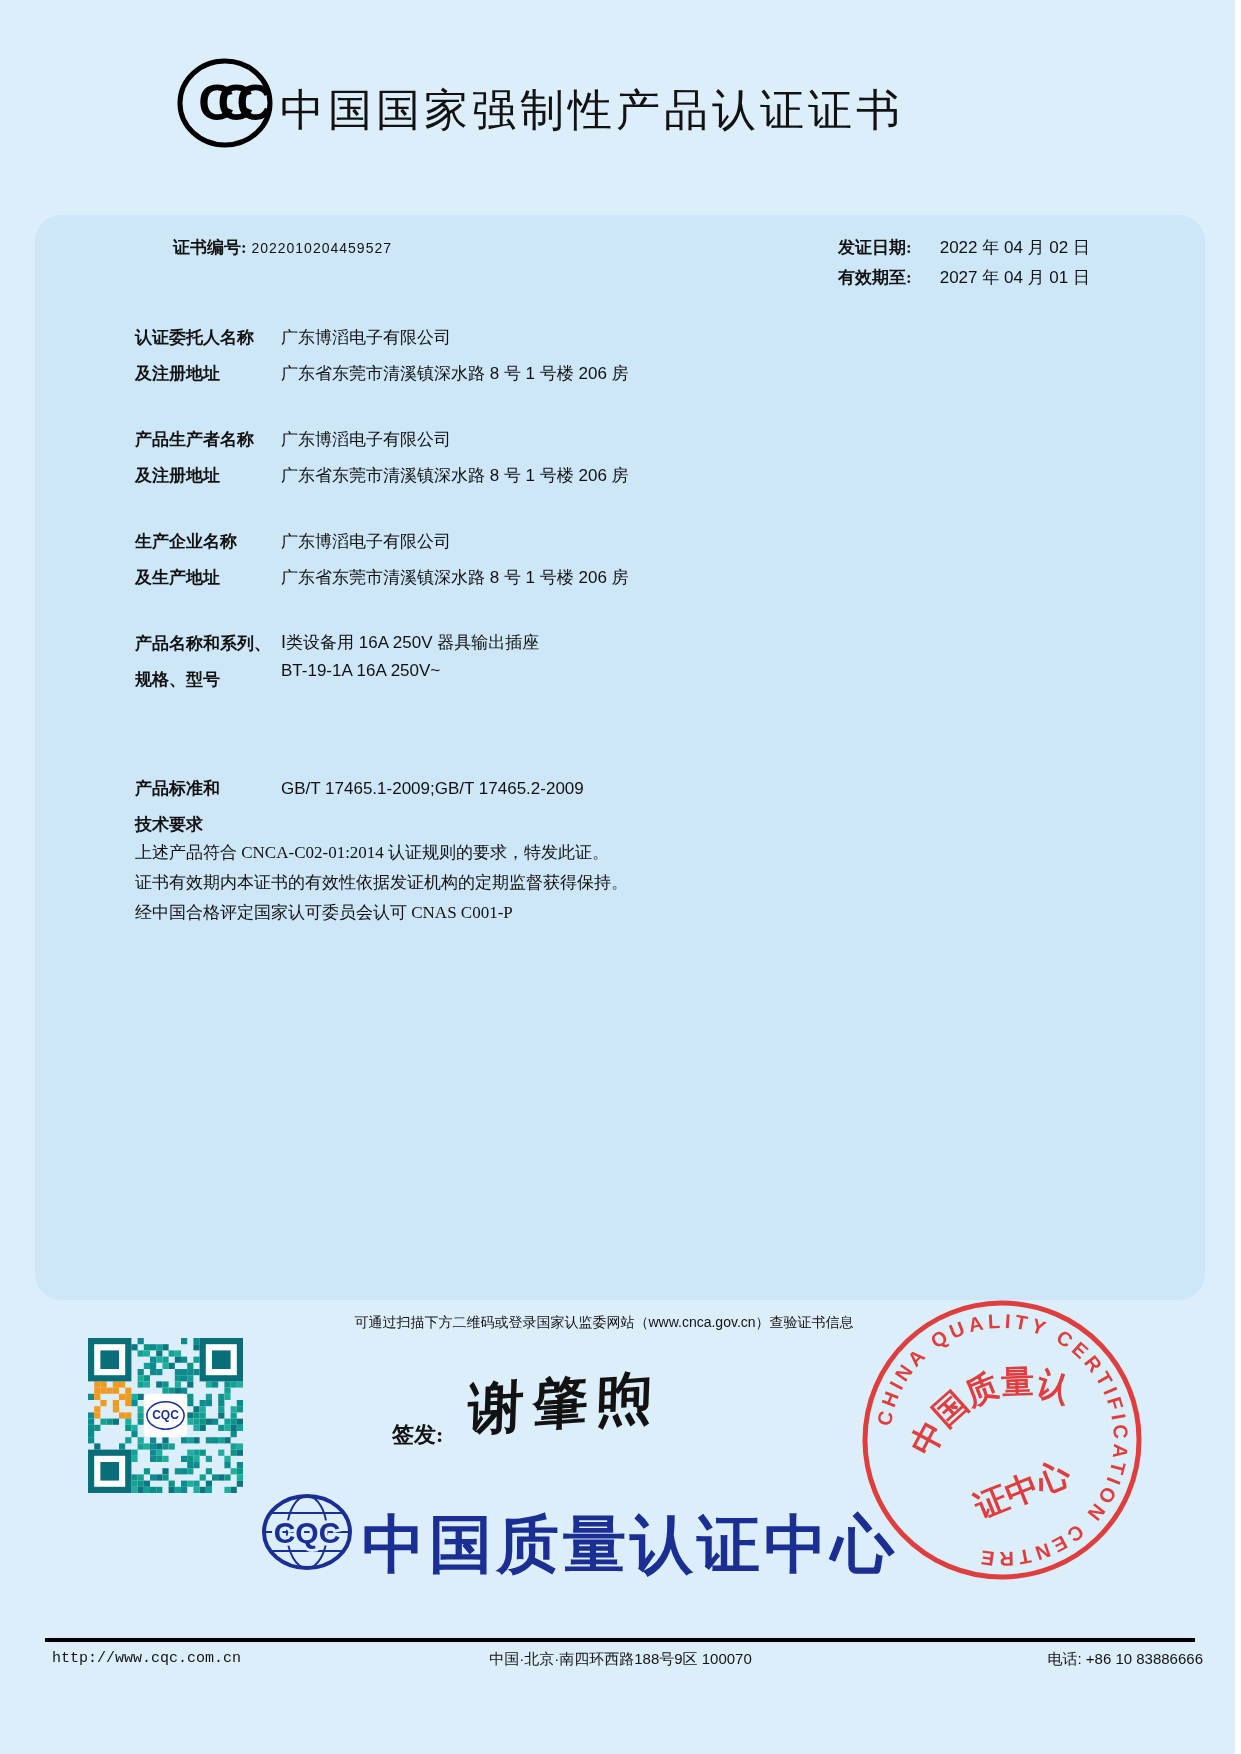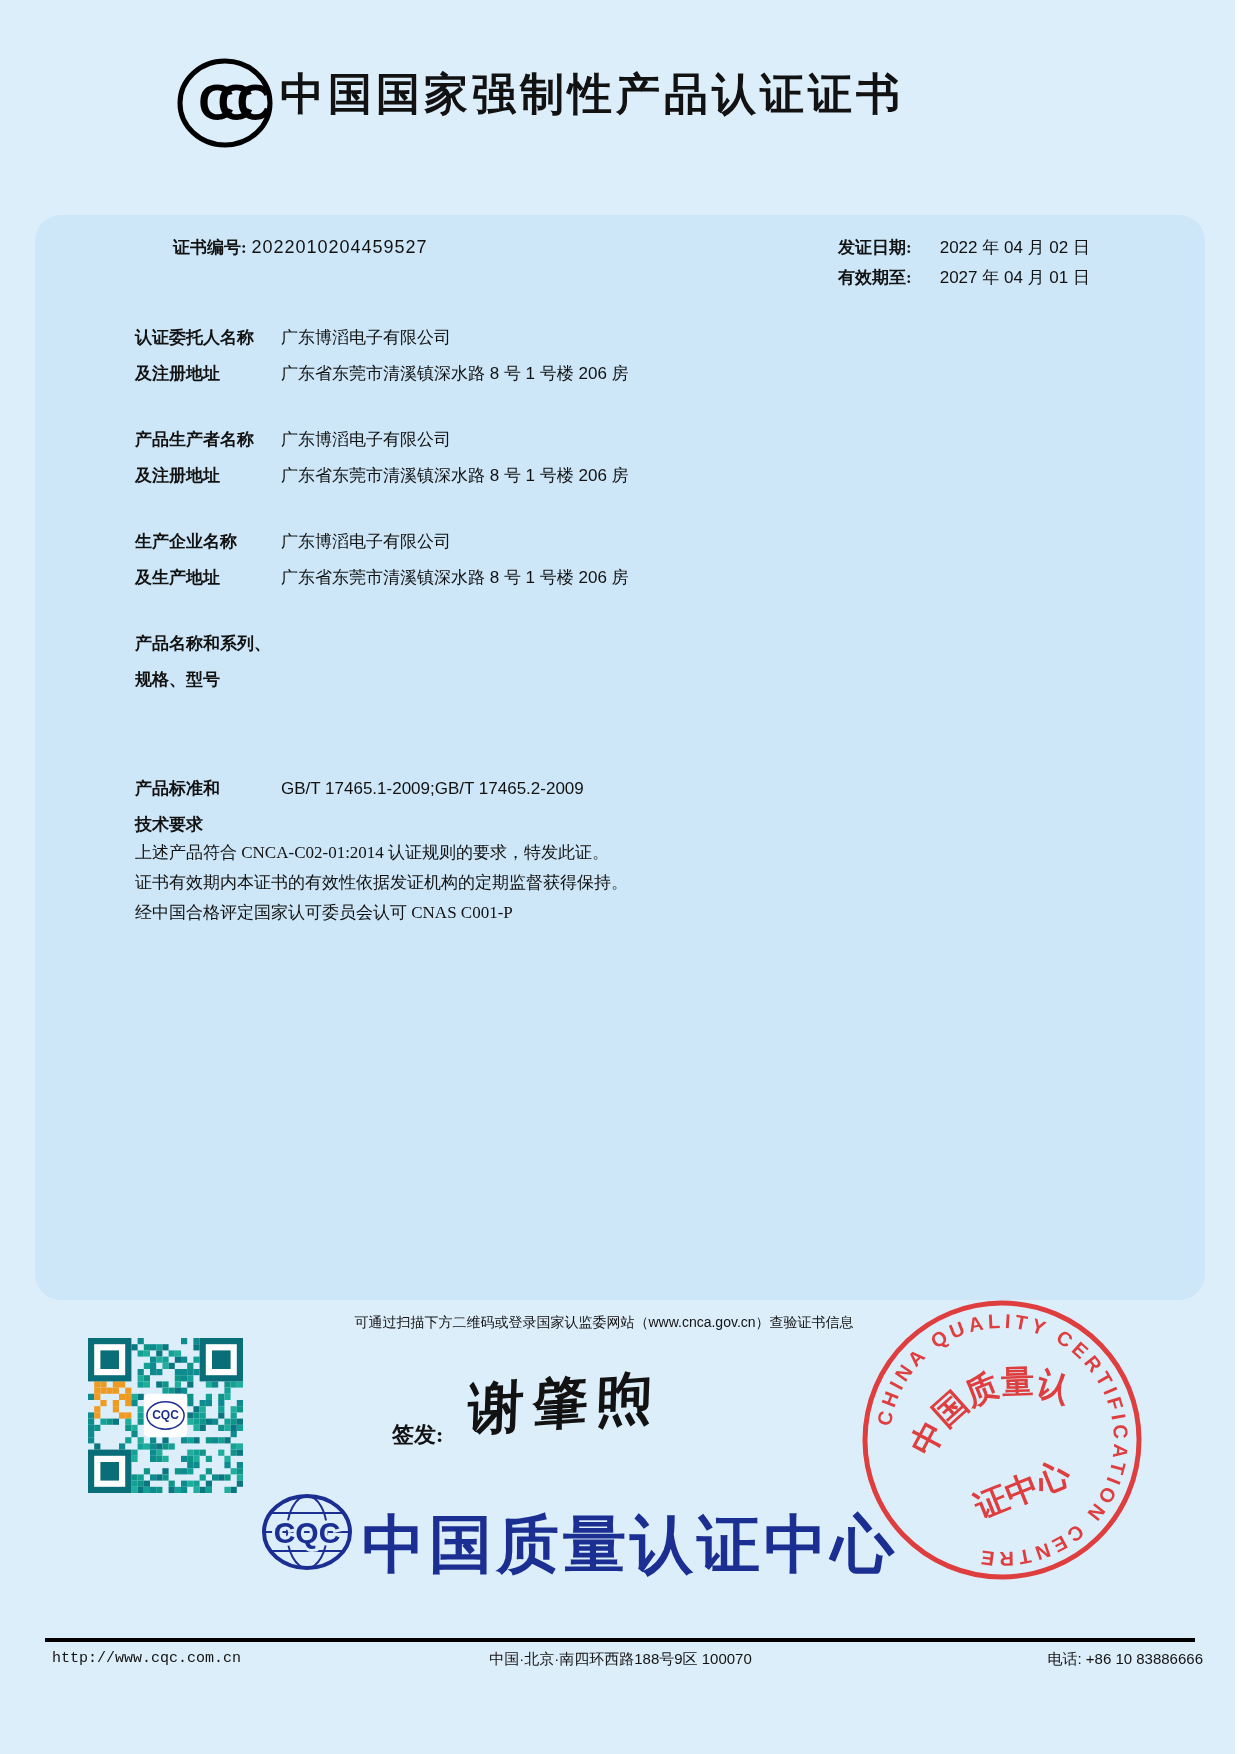--- a/index.html
+++ b/index.html
@@ -11,28 +11,28 @@
   }
   .panel {
     position:absolute; left:35px; top:215px; width:1170px; height:1085px;
     background:#cde7f8; border-radius:26px;
   }
   .abs { position:absolute; }
 
   
   .ccc-logo { left:175px; top:56px; }
   .page-title {
-    left:280px; top:65px; font-size:44px; font-weight:bold;
+    left:280px; top:81px; font-size:44px; font-weight:normal;
     letter-spacing:4px; white-space:nowrap;
   }
 
   
   .serif-label { font-family:"Liberation Serif","DejaVu Serif",serif; font-weight:bold; }
   .cert-row { left:173px; top:236px; font-size:17px; white-space:nowrap; }
-  .cert-row .val { font-size:18px; letter-spacing:1px; }
+  .cert-row .val { font-size:14px; letter-spacing:1px; }
   .dates { left:838px; top:236px; font-size:17px; }
   .dates .row { display:flex; gap:28px; white-space:nowrap; height:30px; }
 
   
   .field {
     left:135px; width:900px; display:grid; grid-template-columns:146px auto;
     font-size:17px; line-height:36px; white-space:nowrap;
   }
   .field .lbl { font-weight:bold; }
   .f1 { top:320px; } .f2 { top:422px; } .f3 { top:524px; }
@@ -131,20 +131,24 @@
     <div class="vals">
       <div>广东博滔电子有限公司</div>
         <div>广东省东莞市清溪镇深水路 8 号 1 号楼 206 房</div>
     </div>
   </div>
 
   <div class="abs field f4">
     <div class="lbl">
       <div>产品名称和系列、</div>
         <div>规格、型号</div>
+    </div>
+    <div class="vals">
+      <div>Ⅰ类设备用 16A 250V 器具输出插座</div>
+        <div>BT-19-1A 16A 250V~</div>
     </div>
   </div>
 
   <div class="abs field f5">
     <div class="lbl">
       <div>产品标准和</div>
         <div>技术要求</div>
     </div>
     <div class="vals">
       <div>GB/T 17465.1-2009;GB/T 17465.2-2009</div>

